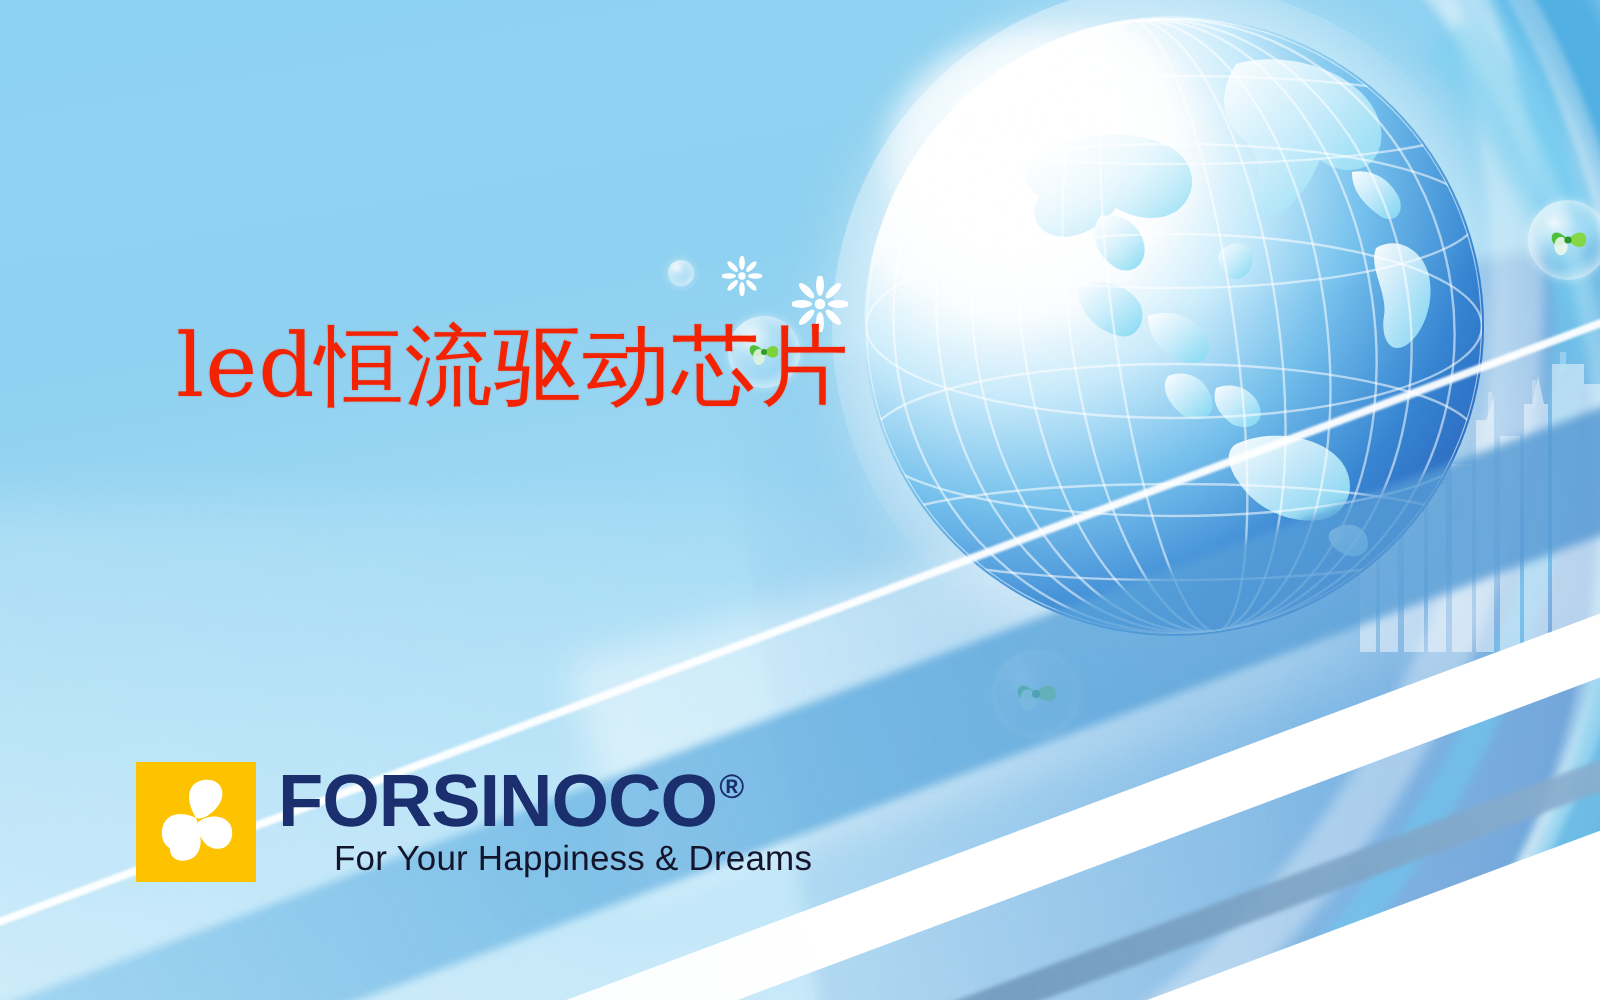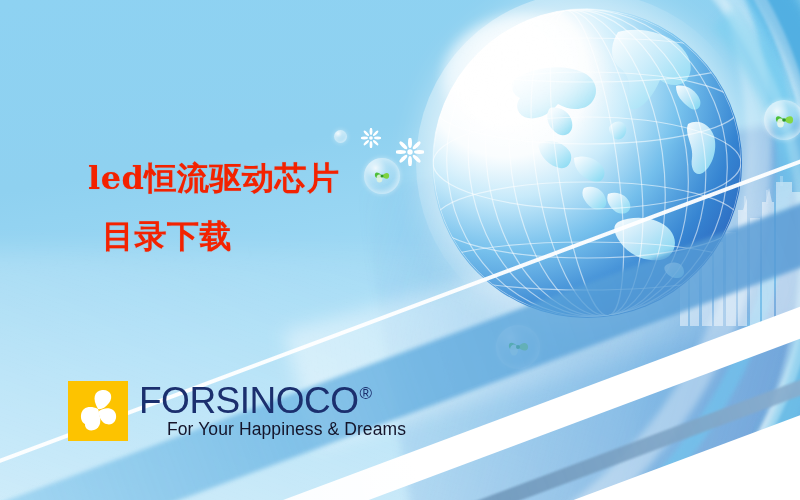--- a/index.html
+++ b/index.html
@@ -180,22 +180,22 @@
 
   
   #headline {
     position: absolute;
     left: 88px; top: 162px;
     width: 420px;
   }
   .headline-line {
     color: #f32200;
     font-family: "DejaVu Serif", "Liberation Serif", serif;
-    font-size: 32px;
-    font-weight: 700;
+    font-size: 44px;
+    font-weight: 400;
     line-height: 1.0;
     letter-spacing: 0.5px;
     white-space: nowrap;
     text-shadow: 0 0 1px rgba(243,34,0,0.35);
   }
   #headline-line-1 { margin: 0 0 26px 0; }
   #headline-line-2 { margin: 0 0 0 14px; }
 
   
   #logo {
@@ -212,21 +212,21 @@
   }
   #logo-text {
     margin-left: 11px;
     display: flex;
     flex-direction: column;
     justify-content: center;
   }
   #logo-wordmark {
     color: #1b2f6e;
     font-family: "Liberation Sans", sans-serif;
-    font-weight: normal;
+    font-weight: bold;
     font-size: 37px;
     line-height: 0.96;
     letter-spacing: -0.5px;
     white-space: nowrap;
     display: flex;
     align-items: flex-start;
     text-align: right;
   }
   #logo-reg {
     font-size: 17px;
@@ -409,21 +409,20 @@
   <div class="bubble" style="left:334px; top:130px; width:13px; height:13px;"></div>
 
   <div class="ribbon" id="ribbon-blue-mid"></div>
   <div class="ribbon" id="ribbon-white-thin"></div>
   <div class="ribbon" id="ribbon-white-wide"></div>
   <div class="ribbon" id="ribbon-gray"></div>
   <div class="ribbon" id="ribbon-white-bottom"></div>
 
   <div id="headline">
     <div class="headline-line" id="headline-line-1">led恒流驱动芯片</div>
-    <div class="headline-line" id="headline-line-2">目录下载</div>
   </div>
 
   <div id="logo">
     <div id="logo-mark">
       <svg width="60" height="60" viewBox="0 0 60 60">
         <g fill="#ffffff">
           <path d="M30 28 C24 18 26 10 34 9 C42 8 46 15 41 22 C37 27 33 29 30 28 Z"></path>
           <path d="M30 28 C22 24 14 26 13 34 C12 42 19 47 26 42 C31 38 32 32 30 28 Z"></path>
           <path d="M31 30 C38 25 47 27 48 34 C49 41 43 46 36 42 C32 39 30 33 31 30 Z"></path>
           <path d="M30 31 C34 38 33 47 26 49 C19 51 14 45 19 38 C23 33 28 30 30 31 Z"></path>

